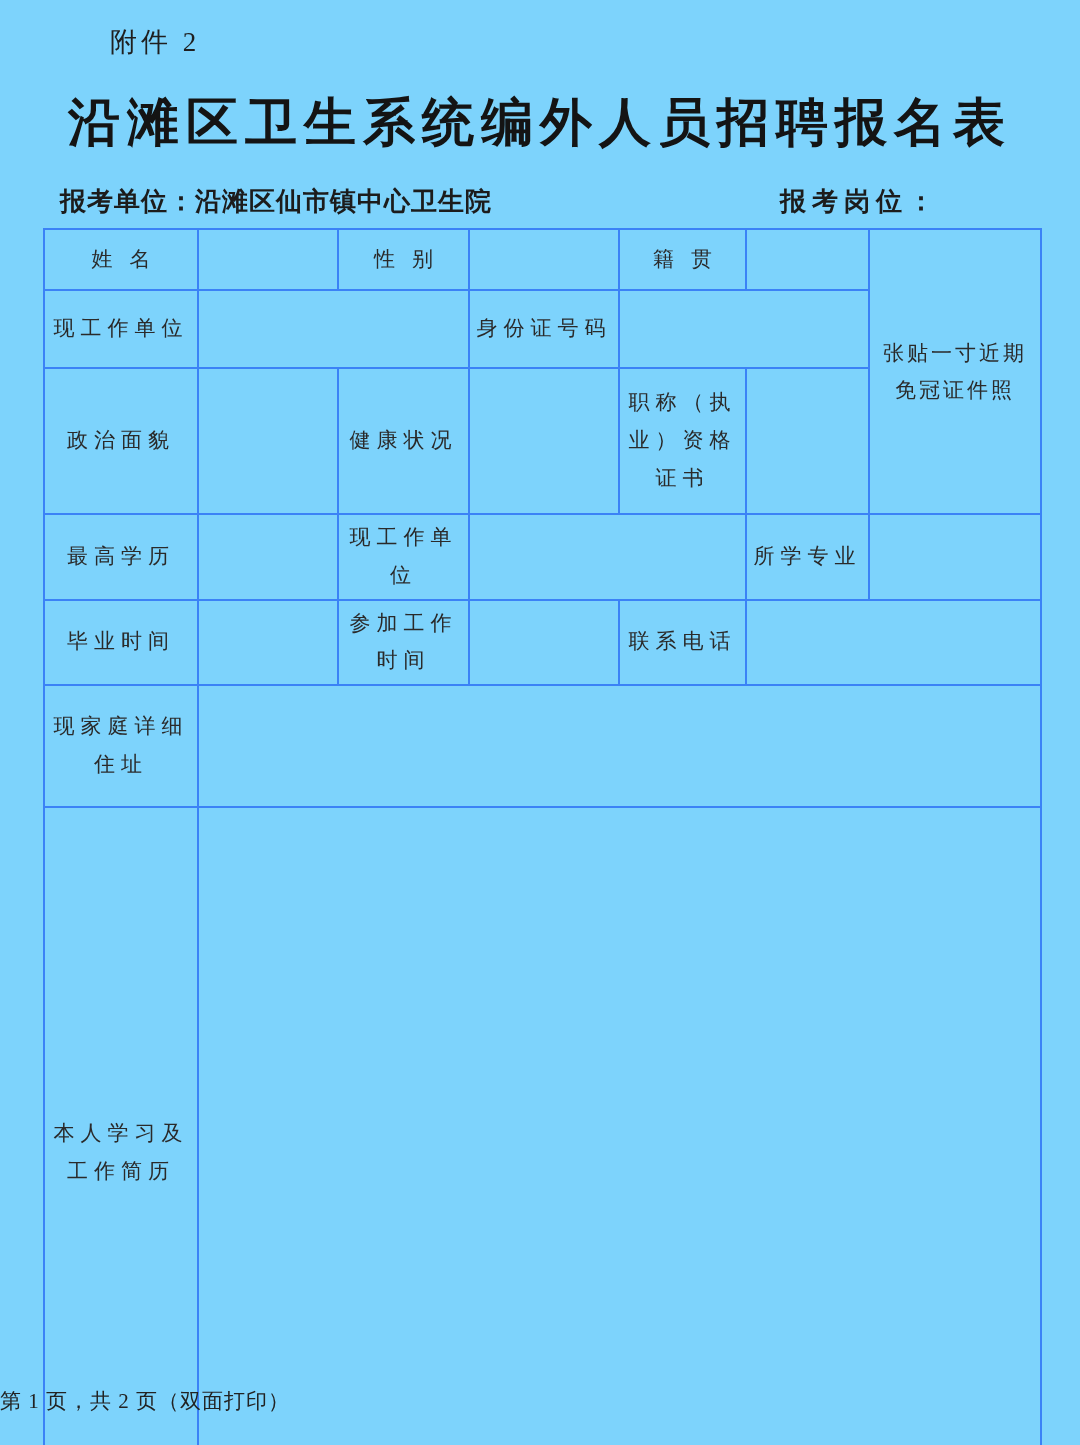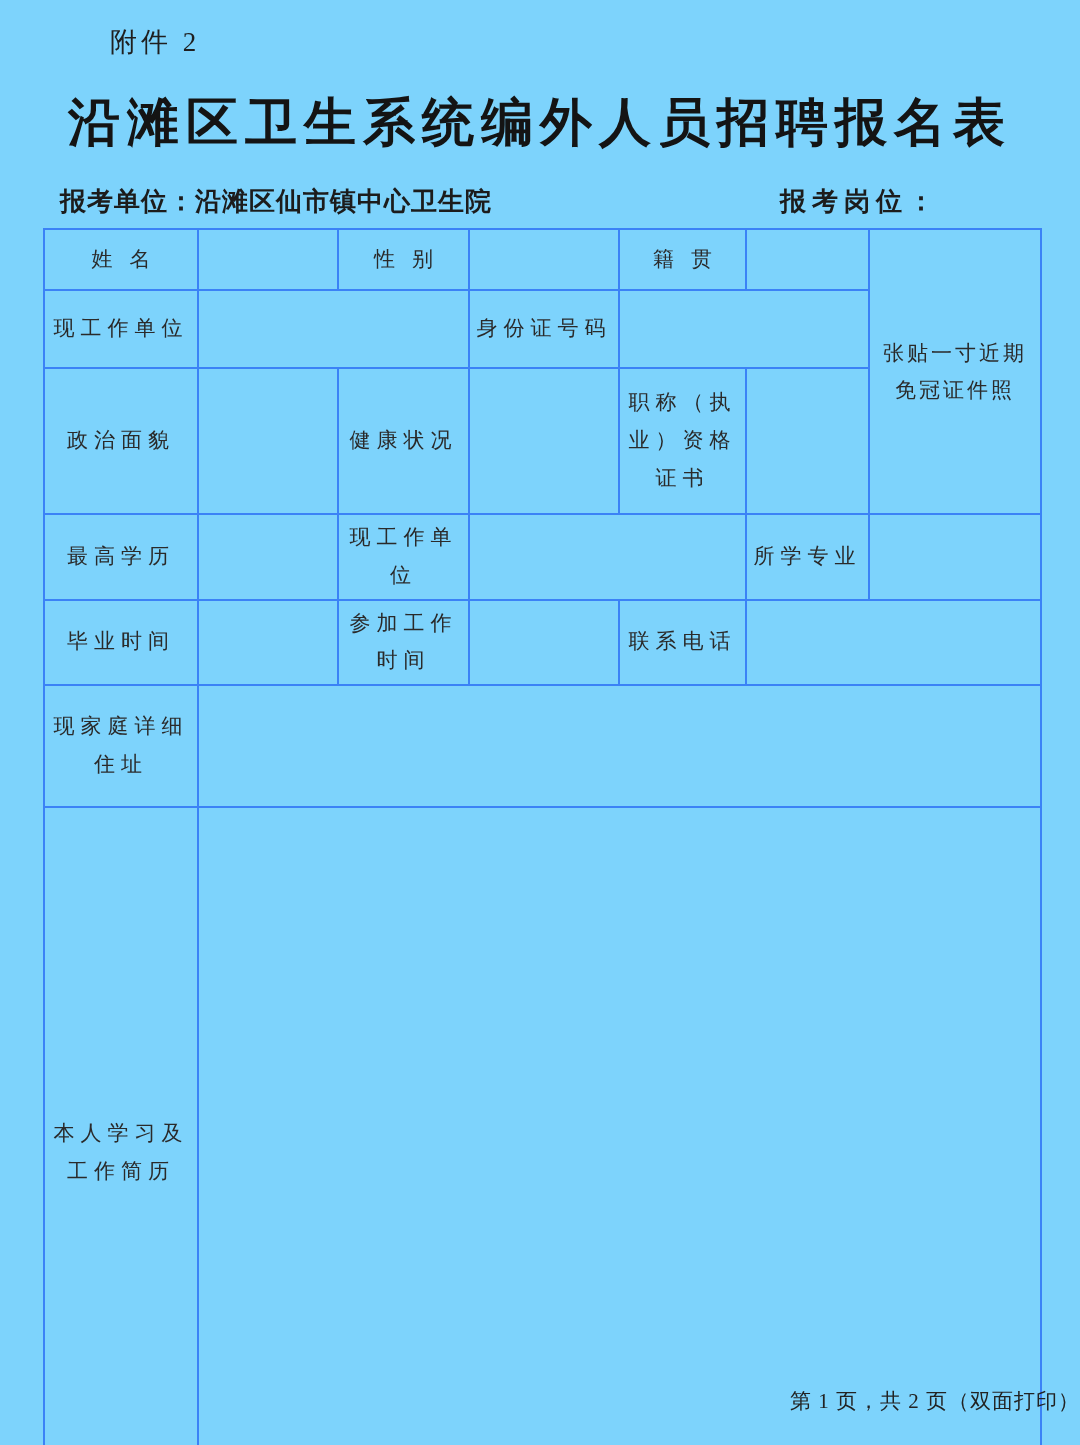--- a/index.html
+++ b/index.html
@@ -65,21 +65,21 @@
     letter-spacing: 6px;
     overflow: hidden;
   }
   td.spread2 { letter-spacing: 17px; text-indent: 17px; }
   td.photo { letter-spacing: 3px; line-height: 1.75; margin-top: 36px; }
   td.val { letter-spacing: 0; }
   .footer {
     position: absolute;
     left: 0; top: 1387px;
     width: 100%;
-    text-align: right;
+    text-align: left;
     font-size: 21px;
     letter-spacing: 1px;
     color: #222222;
   }
 </style>
 </head>
 <body>
 
 <div class="page">
 

